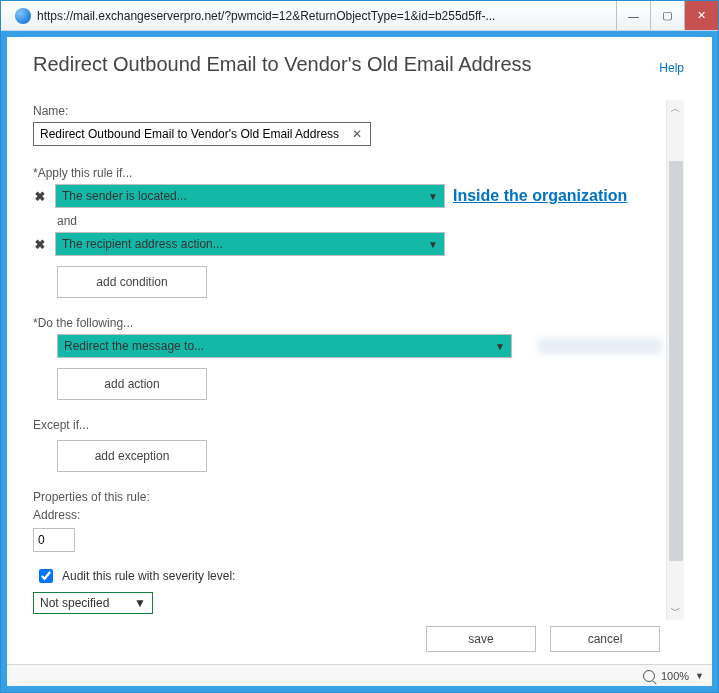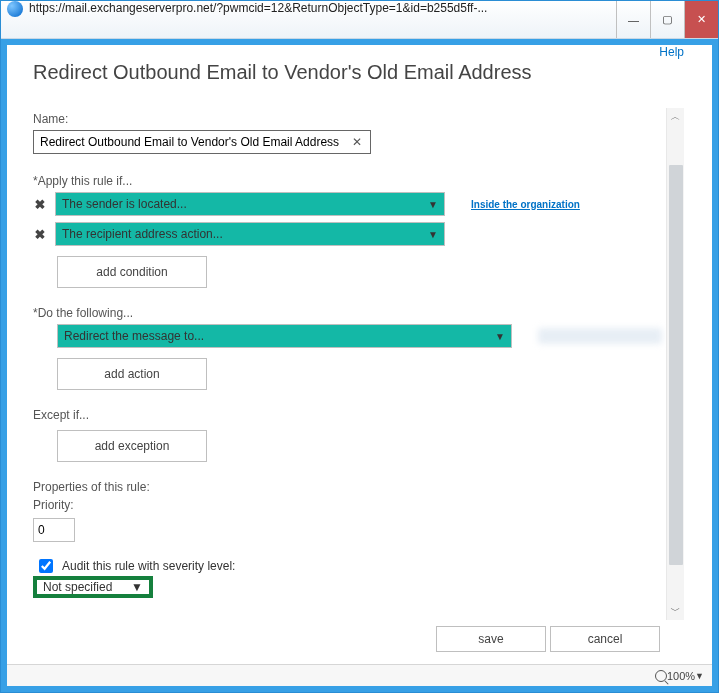--- a/index.html
+++ b/index.html
@@ -15,26 +15,26 @@
   }
   .window {
     border: 1px solid #2a8dd4;
     width: 719px;
     height: 693px;
     display: flex;
     flex-direction: column;
     background: #fff;
   }
   .titlebar {
-    height: 38px;
+    height: 30px;
     background: linear-gradient(#fff,#eef3f8);
     border-bottom: 1px solid #c9d8e6;
     display: flex;
-    align-items: flex-start;
-    padding: 0 0 0 6px;
+    align-items: center;
+    padding: 0 0 0 14px;
   }
   .ie-icon {
     width: 16px; height: 16px;
     border-radius: 50%;
     background: radial-gradient(circle at 30% 30%, #7fc7ff, #0066cc);
     margin-right: 6px;
     flex: none;
   }
   .url {
     flex: 1;
@@ -68,21 +68,21 @@
   .inner {
     flex: 1;
     padding: 10px 26px 4px 26px;
     overflow: hidden;
     position: relative;
     display: flex;
     flex-direction: column;
   }
   .help {
     position: absolute;
-    top: 0; right: 28px;
+    top: 24px; right: 28px;
     color: #0072c6;
     font-size: 12px;
     cursor: pointer;
   }
   h1.title {
     font-size: 20px;
     font-weight: 400;
     color: #444;
     margin: 6px 0 24px 0;
   }
@@ -141,23 +141,22 @@
     color: #333;
     background: #14b8a6;
     cursor: pointer;
     width: 390px;
   }
   .dropdown .arrow { font-size: 10px; color: #333; }
   .value-link {
     color: #0072c6;
     text-decoration: underline;
     font-weight: 600;
-    font-size: 10px;
-    cursor: pointer;
-    margin-left: 18px;
+    font-size: 16px;
+    cursor: pointer;
   }
   .value-blur {
     width: 130px; height: 16px;
     background: #e7eef5;
     filter: blur(3px);
     border-radius: 3px;
     margin-left: 18px;
   }
   .and-label {
     font-size: 12px;
@@ -181,25 +180,26 @@
     font-size: 12px;
     padding: 0 4px;
     margin: 2px 0 14px 0;
   }
   .check-row {
     display: flex;
     align-items: center;
     gap: 6px;
     font-size: 12px;
     color: #333;
+    margin-bottom: 6px;
     margin-left: 2px;
   }
   .check-row input[type=checkbox]{ width:14px;height:14px;}
   .small-dd {
-    border: 4px solid #15803d;
+    border: 1px solid #15803d;
     height: 22px;
     display: inline-flex;
     align-items: center;
     justify-content: space-between;
     padding: 0 6px;
     font-size: 12px;
     width: 120px;
     cursor: pointer;
   }
   .vscroll {
@@ -218,40 +218,40 @@
   .vscroll .thumb {
     width: 14px;
     background: #d0d4d8;
     flex: 0 0 400px;
     border-radius: 1px;
     margin-top: 2px;
   }
   .footer-buttons {
     display: flex;
     justify-content: flex-end;
-    gap: 4px;
+    gap: 14px;
     padding: 6px 26px 8px 0;
   }
   .footer-buttons button {
     width: 110px;
     height: 26px;
     border: 1px solid #bfbfbf;
     background: #fff;
     font-size: 12px;
     color: #444;
     cursor: pointer;
   }
   .statusbar {
     height: 22px;
     border-top: 1px solid #d6d6d6;
     background: #f7f7f7;
     display: flex;
     justify-content: flex-end;
     align-items: center;
-    gap: 0;
+    gap: 6px;
     padding: 0 8px;
     font-size: 11px;
     color: #444;
   }
   .zoom-icon {
     width: 12px; height: 12px;
     border: 1px solid #555; border-radius: 50%;
     position: relative;
   }
   .zoom-icon::after {
@@ -293,20 +293,21 @@
 
         <div class="cond-row">
           <span class="remove-x">✖</span>
           <div class="dropdown">
             <span>The sender is located...</span>
             <span class="arrow">▼</span>
           </div>
           <span class="value-link">Inside the organization</span>
         </div>
 
+        <div class="and-label">and</div>
 
         <div class="cond-row">
           <span class="remove-x">✖</span>
           <div class="dropdown">
             <span>The recipient address action...</span>
             <span class="arrow">▼</span>
           </div>
         </div>
 
         <button class="flat-btn">add condition</button>
@@ -318,21 +319,21 @@
             <span class="arrow">▼</span>
           </div>
           <div class="value-blur"></div>
         </div>
         <button class="flat-btn">add action</button>
 
         <div class="section-label">Except if...</div>
         <button class="flat-btn">add exception</button>
 
         <div class="section-label">Properties of this rule:</div>
-        <div class="section-label">Priority:</div>
+        <div class="section-label">Address:</div>
         <input class="priority-input" value="0" style="">
 
         <label class="check-row">
           <input type="checkbox" checked="" style="">
           <span>Audit this rule with severity level:</span>
         </label>
         <div class="small-dd">
           <span>Not specified</span>
           <span class="arrow">▼</span>
         </div>

